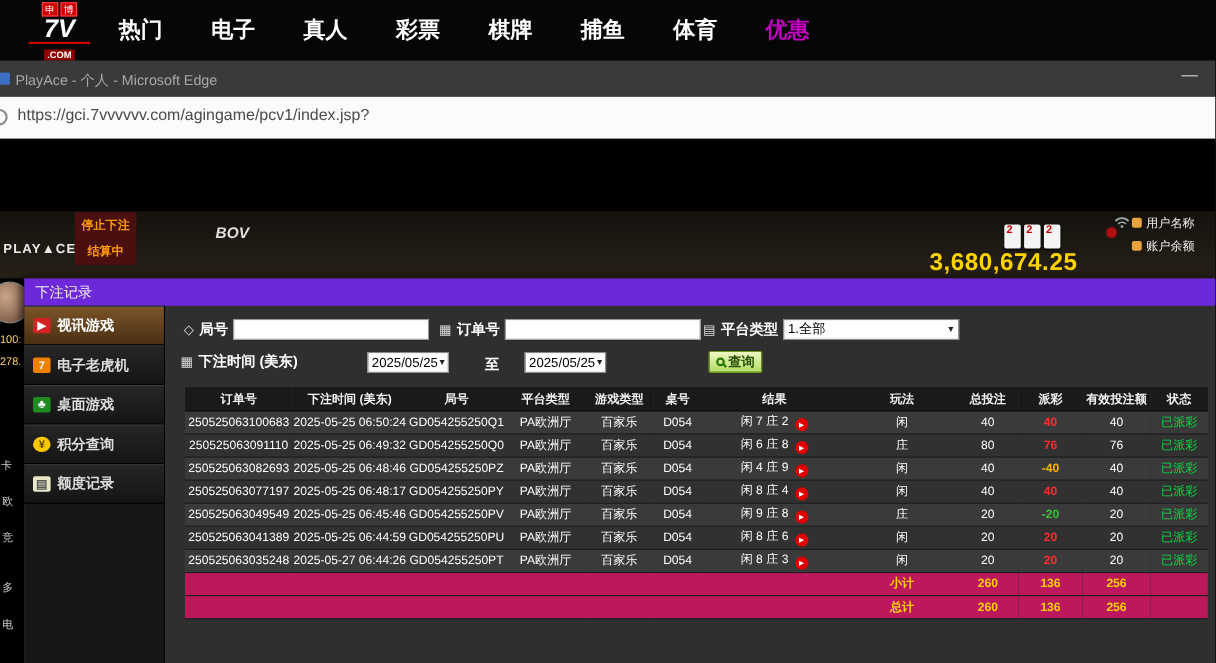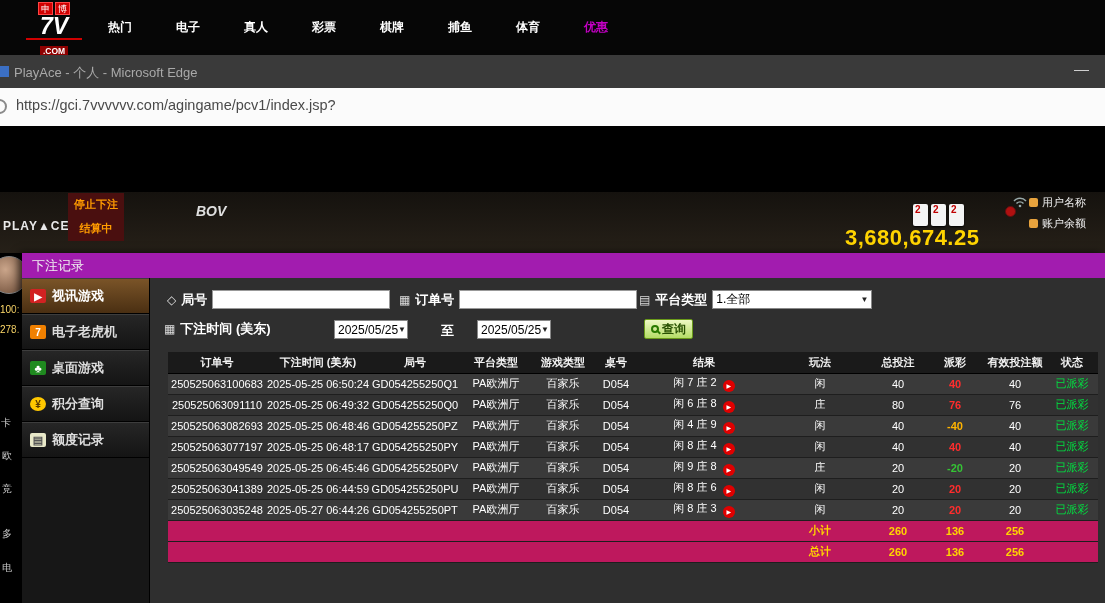--- a/index.html
+++ b/index.html
@@ -7,21 +7,21 @@
   #screen { position:relative; width:1105px; height:603px; background:#000; overflow:hidden; }
 
   
   .topnav { position:absolute; top:0; left:0; width:1105px; height:55px; background:#060606; }
   .logo { position:absolute; left:26px; top:2px; width:56px; text-align:center; cursor:pointer; }
   .logo-boxes { display:flex; gap:2px; justify-content:center; }
   .lbox { display:inline-block; width:15px; height:13px; background:#cf0000; border:1px solid #ff4444; color:#fff; font-size:9px; line-height:12px; }
   .logo-main { color:#fff; font-weight:bold; font-size:23px; line-height:23px; font-style:italic; border-bottom:2px solid #cf0000; }
   .logo-sub { display:inline-block; background:#8f0000; color:#fff; font-size:8.5px; font-weight:bold; padding:0 3px; margin-top:1px; }
   .navitems { position:absolute; left:108px; top:0; height:55px; display:flex; align-items:center; gap:44px; }
-  .navitem { color:#fff; font-size:12px; font-weight:bold; cursor:pointer; white-space:nowrap; }
+  .navitem { color:#fff; font-size:20px; font-weight:bold; cursor:pointer; white-space:nowrap; }
 
   
   .titlebar { position:absolute; top:55px; left:0; width:1105px; height:33px; background:#3a3a3a; }
   .fav { position:absolute; left:0; top:11px; width:9px; height:11px; background:#3b6fc4; }
   .wtitle { position:absolute; left:14px; top:9px; color:#a9a9a9; font-size:13px; }
   .minim { position:absolute; right:16px; top:5px; color:#cfcfcf; font-size:15px; cursor:pointer; }
 
   
   .urlbar { position:absolute; top:88px; left:0; width:1105px; height:38px; background:#fbfbfb; }
   .reload { position:absolute; left:-8px; top:11px; width:15px; height:15px; border:2px solid #8a8a8a; border-radius:50%; }
@@ -49,21 +49,21 @@
   #frag-1 { left:0; top:304px; color:#ffda6a; }
   #frag-2 { left:0; top:324px; color:#ffda6a; }
   #frag-3 { left:1px; top:416px; }
   #frag-4 { left:2px; top:449px; }
   #frag-5 { left:2px; top:482px; }
   #frag-6 { left:2px; top:527px; }
   #frag-7 { left:2px; top:561px; }
 
   
   .modal { position:absolute; left:22px; top:253px; width:1083px; height:350px; background:#2f2f2f; box-shadow:-3px 0 8px rgba(0,0,0,.7); overflow:hidden; }
-  .modal-head { height:25px; background:#a21caf; color:#f0f0f0; font-size:13px; line-height:25px; padding-left:10px; }
+  .modal-head { height:25px; background:#6d28d9; color:#f0f0f0; font-size:13px; line-height:25px; padding-left:10px; }
   .modal-body { position:absolute; top:25px; left:0; right:0; bottom:0; display:flex; }
   .side { width:128px; background:#171717; border-right:1px solid #000; }
   .side-item { height:36px; display:flex; align-items:center; gap:6px; padding-left:8px;
     border-bottom:1px solid #000; border-top:1px solid #3d3d3d;
     background:linear-gradient(#262626,#141414); color:#ddd; font-size:13px; font-weight:bold; cursor:pointer; }
   .side-item.active { background:linear-gradient(#7a5428,#4a2f12); color:#fff; }
   .icn { display:inline-flex; width:16px; height:14px; align-items:center; justify-content:center; font-size:10px; border-radius:2px; flex:0 0 16px; }
   .video-camera-icon { background:#d22222; color:#fff; }
   .slot-machine-icon { background:#f08000; color:#fff; font-weight:bold; }
   .table-games-icon { background:#1f8a1f; color:#fff; font-size:11px; }

